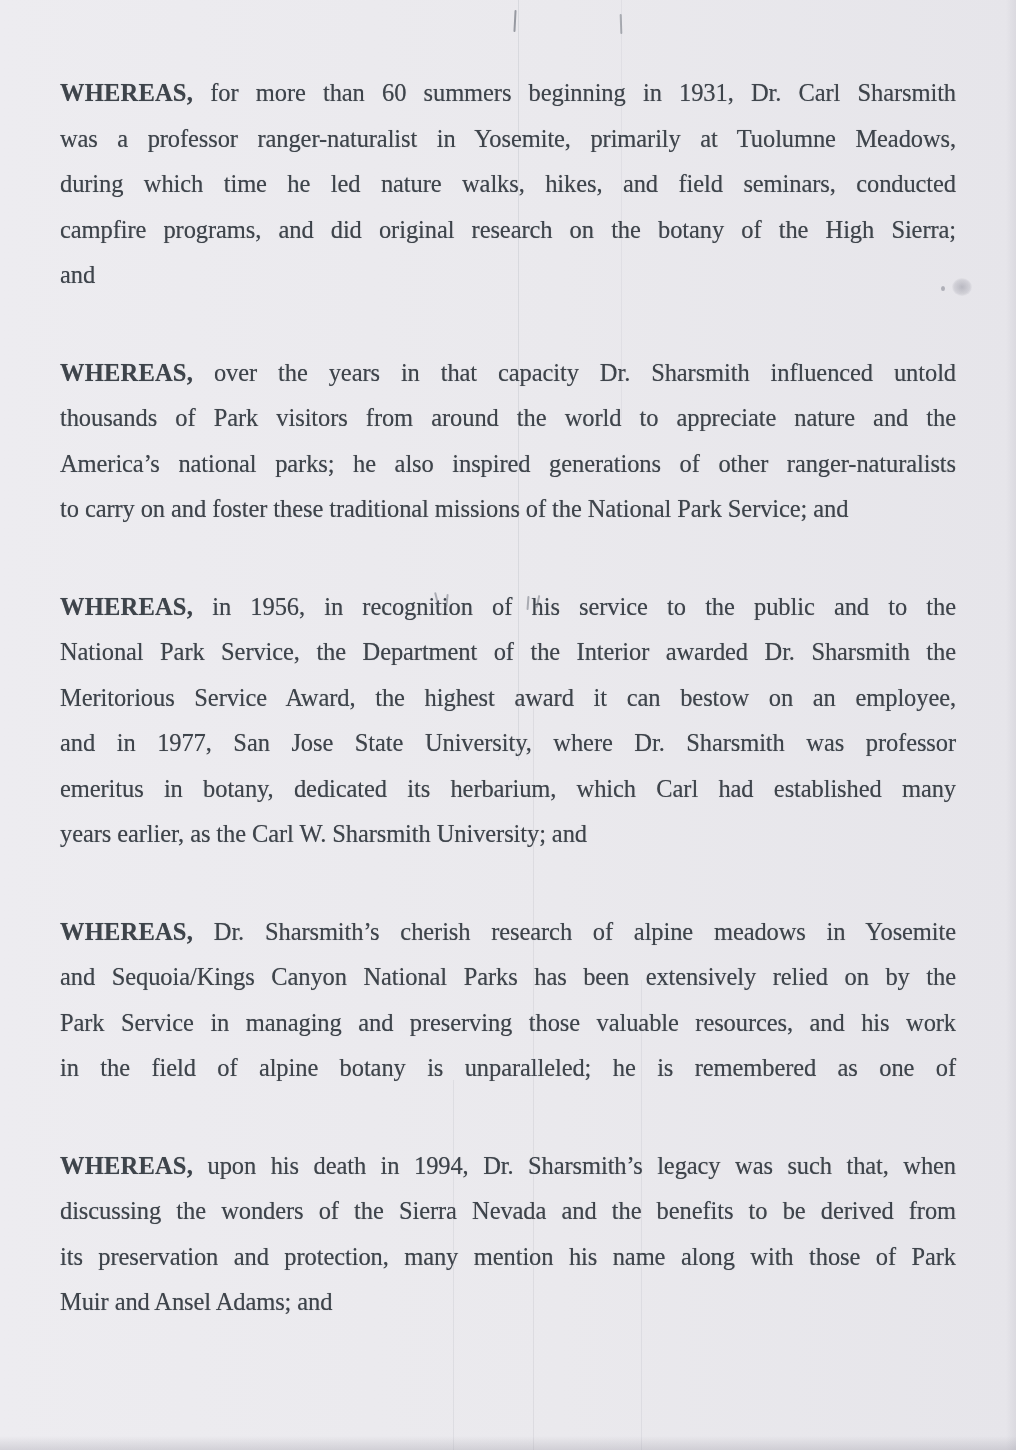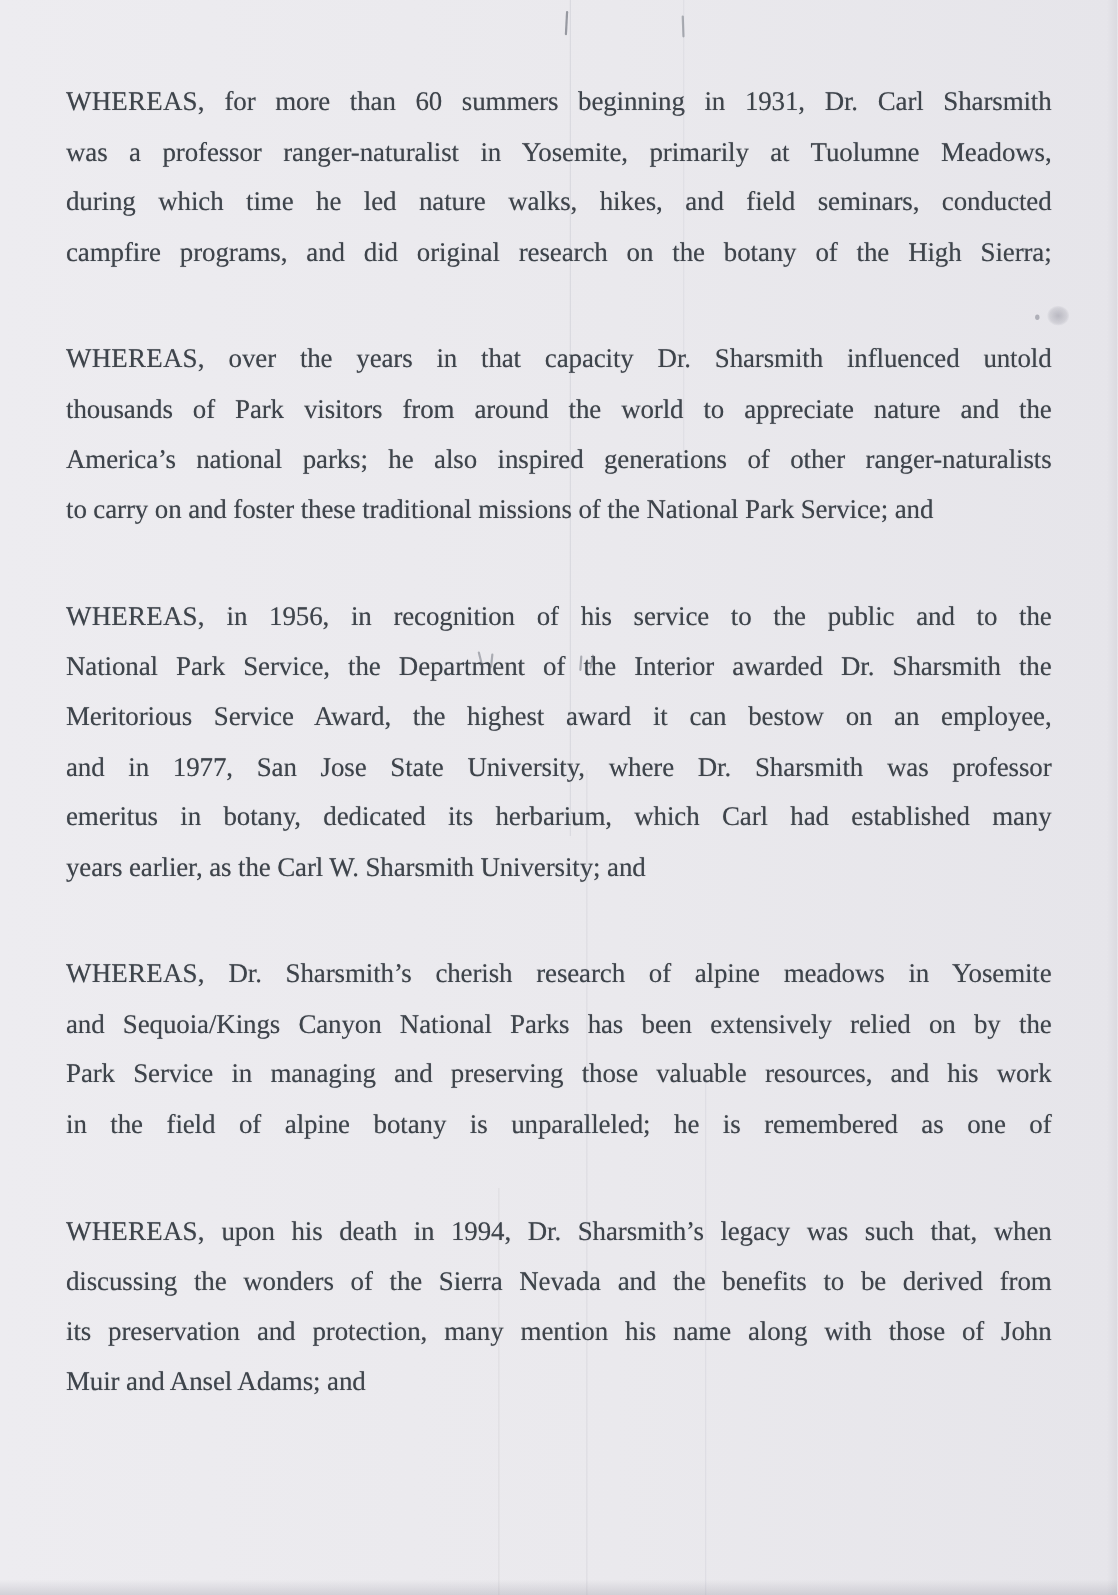--- a/index.html
+++ b/index.html
@@ -30,21 +30,21 @@
     text-shadow:0 0 0.7px rgba(62,68,75,0.55);
   }
   .line{
     text-align:justify;
     text-align-last:justify;
   }
   .line.last{
     text-align-last:left;
   }
   .lead{
-    font-weight:400;
+    font-weight:700;
     letter-spacing:0.2px;
   }
   
   .artifact{position:absolute;pointer-events:none;}
   .crease{width:1px;background:rgba(140,142,156,0.18);}
   .crease-a{left:518px;top:0;height:760px;}
   .crease-b{left:533px;top:700px;height:750px;background:rgba(140,142,156,0.15);}
   .crease-c{left:641px;top:980px;height:470px;background:rgba(140,142,156,0.13);}
   .crease-d{left:453px;top:1080px;height:370px;background:rgba(140,142,156,0.14);}
   .crease-e{left:621px;top:0;height:420px;background:rgba(140,142,156,0.10);}
@@ -79,20 +79,21 @@
 </head>
 <body>
 
 <div class="page">
 
   <div class="para">
     <div class="line"><span class="lead">WHEREAS,</span> <span>for more than 60 summers beginning in 1931, Dr. Carl Sharsmith</span></div>
     <div class="line">was a professor ranger-naturalist in Yosemite, primarily at Tuolumne Meadows,</div>
     <div class="line">during which time he led nature walks, hikes, and field seminars, conducted</div>
     <div class="line">campfire programs, and did original research on the botany of the High Sierra;</div>
+    <div class="line last">and</div>
   </div>
 
   <div class="para">
     <div class="line"><span class="lead">WHEREAS,</span> <span>over the years in that capacity Dr. Sharsmith influenced untold</span></div>
     <div class="line">thousands of Park visitors from around the world to appreciate nature and the</div>
     <div class="line">America’s national parks; he also inspired generations of other ranger-naturalists</div>
     <div class="line last">to carry on and foster these traditional missions of the National Park Service; and</div>
   </div>
 
   <div class="para">
@@ -107,21 +108,21 @@
   <div class="para">
     <div class="line"><span class="lead">WHEREAS,</span> <span>Dr. Sharsmith’s cherish research of alpine meadows in Yosemite</span></div>
     <div class="line">and Sequoia/Kings Canyon National Parks has been extensively relied on by the</div>
     <div class="line">Park Service in managing and preserving those valuable resources, and his work</div>
     <div class="line">in the field of alpine botany is unparalleled; he is remembered as one of</div>
   </div>
 
   <div class="para">
     <div class="line"><span class="lead">WHEREAS,</span> <span>upon his death in 1994, Dr. Sharsmith’s legacy was such that, when</span></div>
     <div class="line">discussing the wonders of the Sierra Nevada and the benefits to be derived from</div>
-    <div class="line">its preservation and protection, many mention his name along with those of John</div>
+    <div class="line">its preservation and protection, many mention his name along with those of Park</div>
     <div class="line last">Muir and Ansel Adams; and</div>
   </div>
 
   <div class="artifact crease crease-a"></div>
   <div class="artifact crease crease-b"></div>
   <div class="artifact crease crease-c"></div>
   <div class="artifact crease crease-d"></div>
   <div class="artifact crease crease-e"></div>
   <div class="artifact tick tick-1"></div>
   <div class="artifact tick tick-2"></div>

